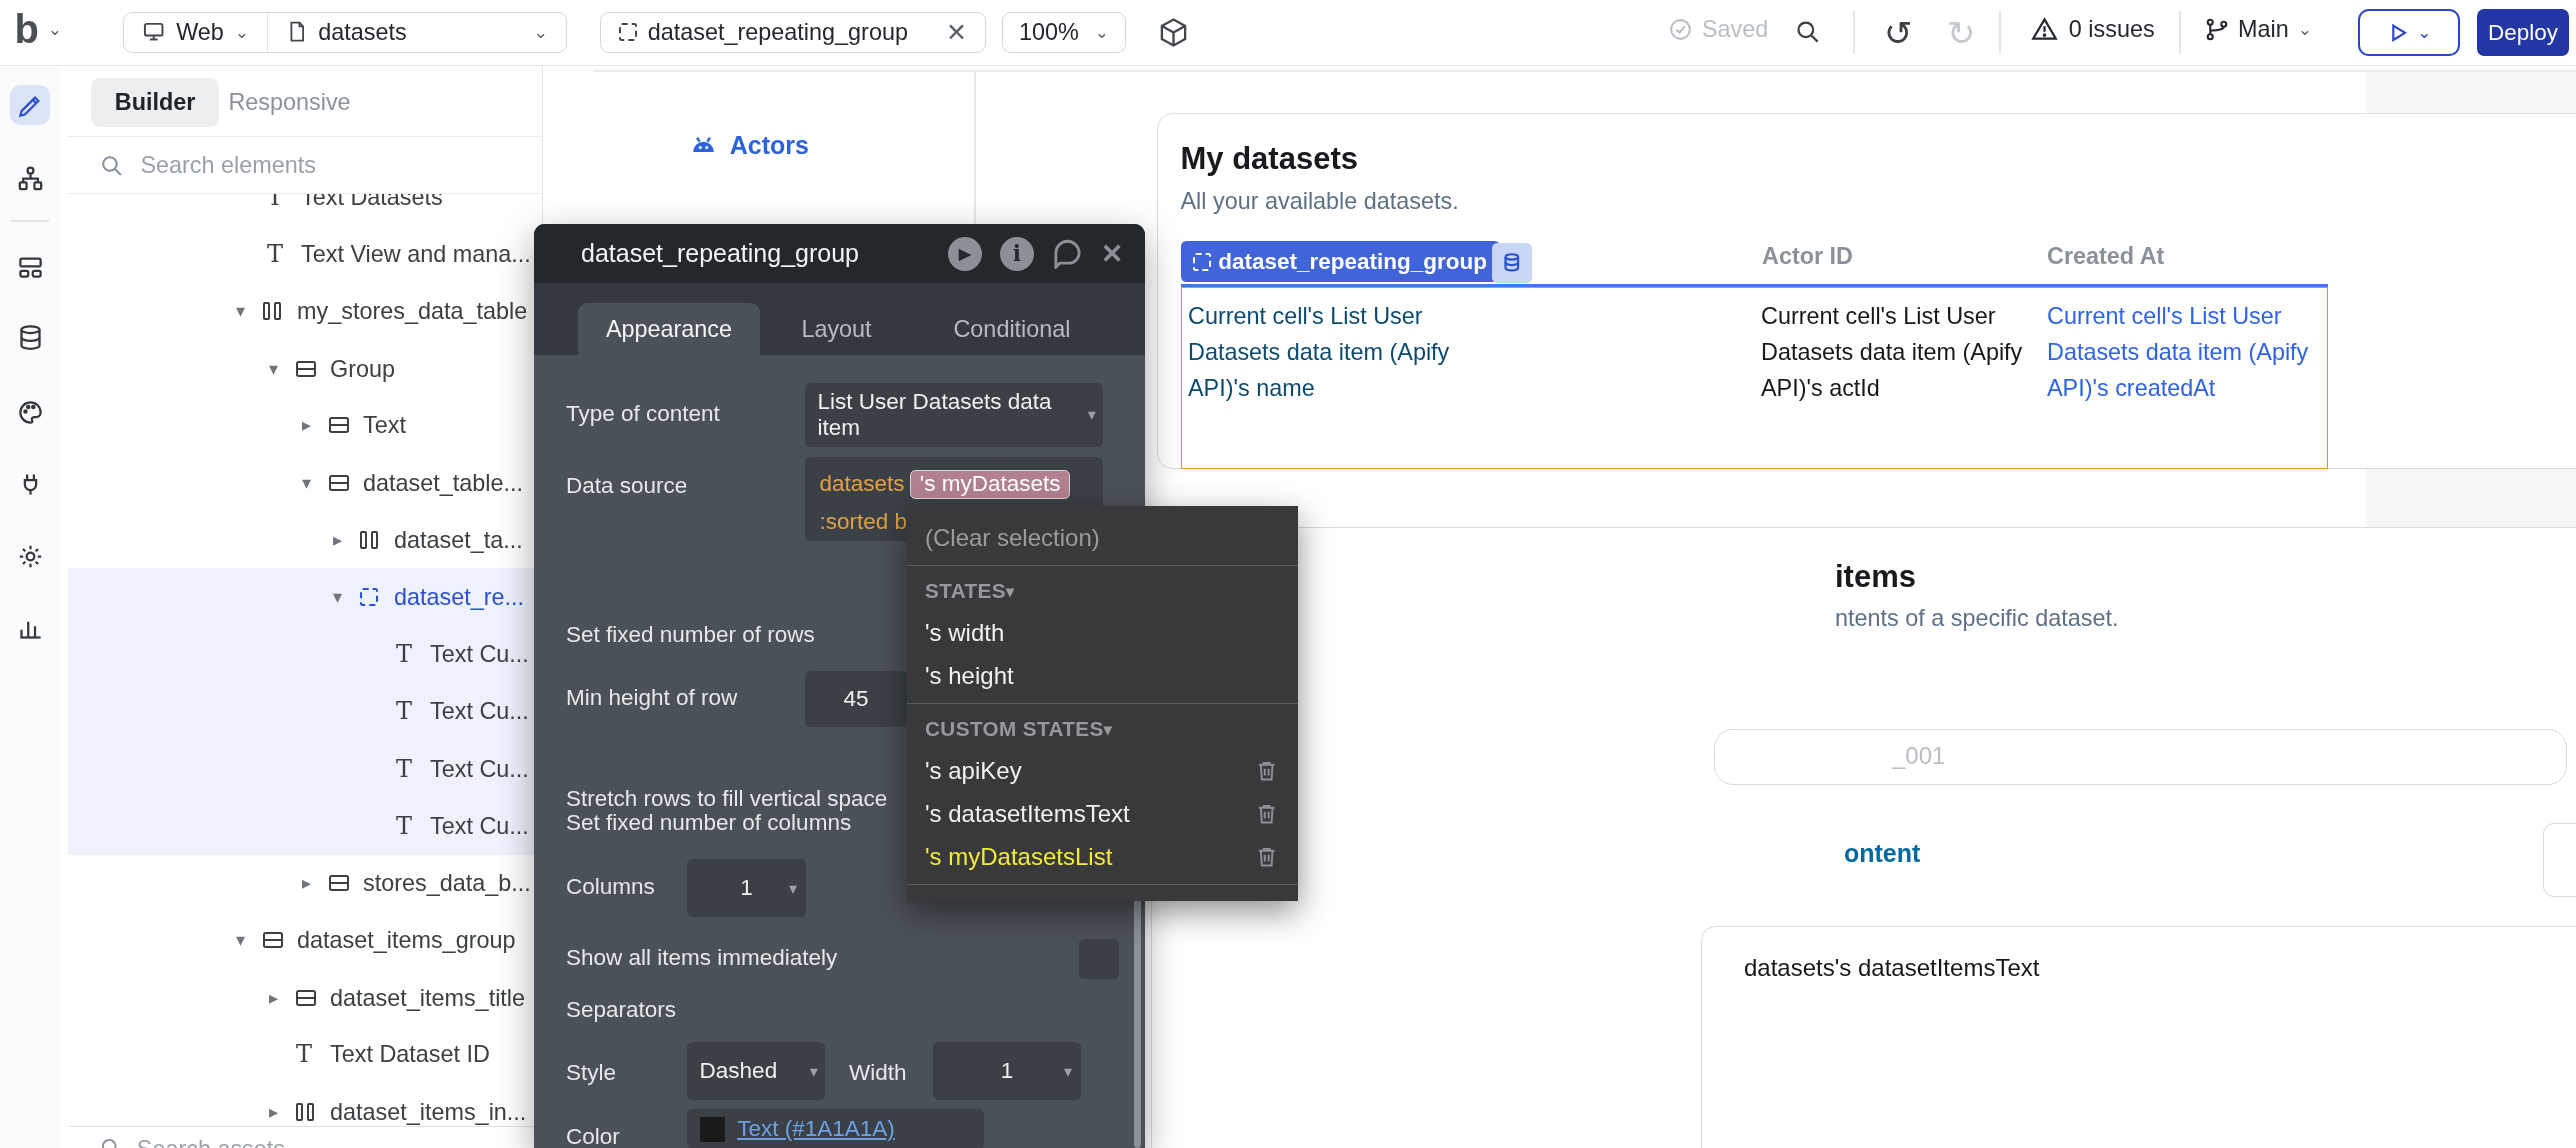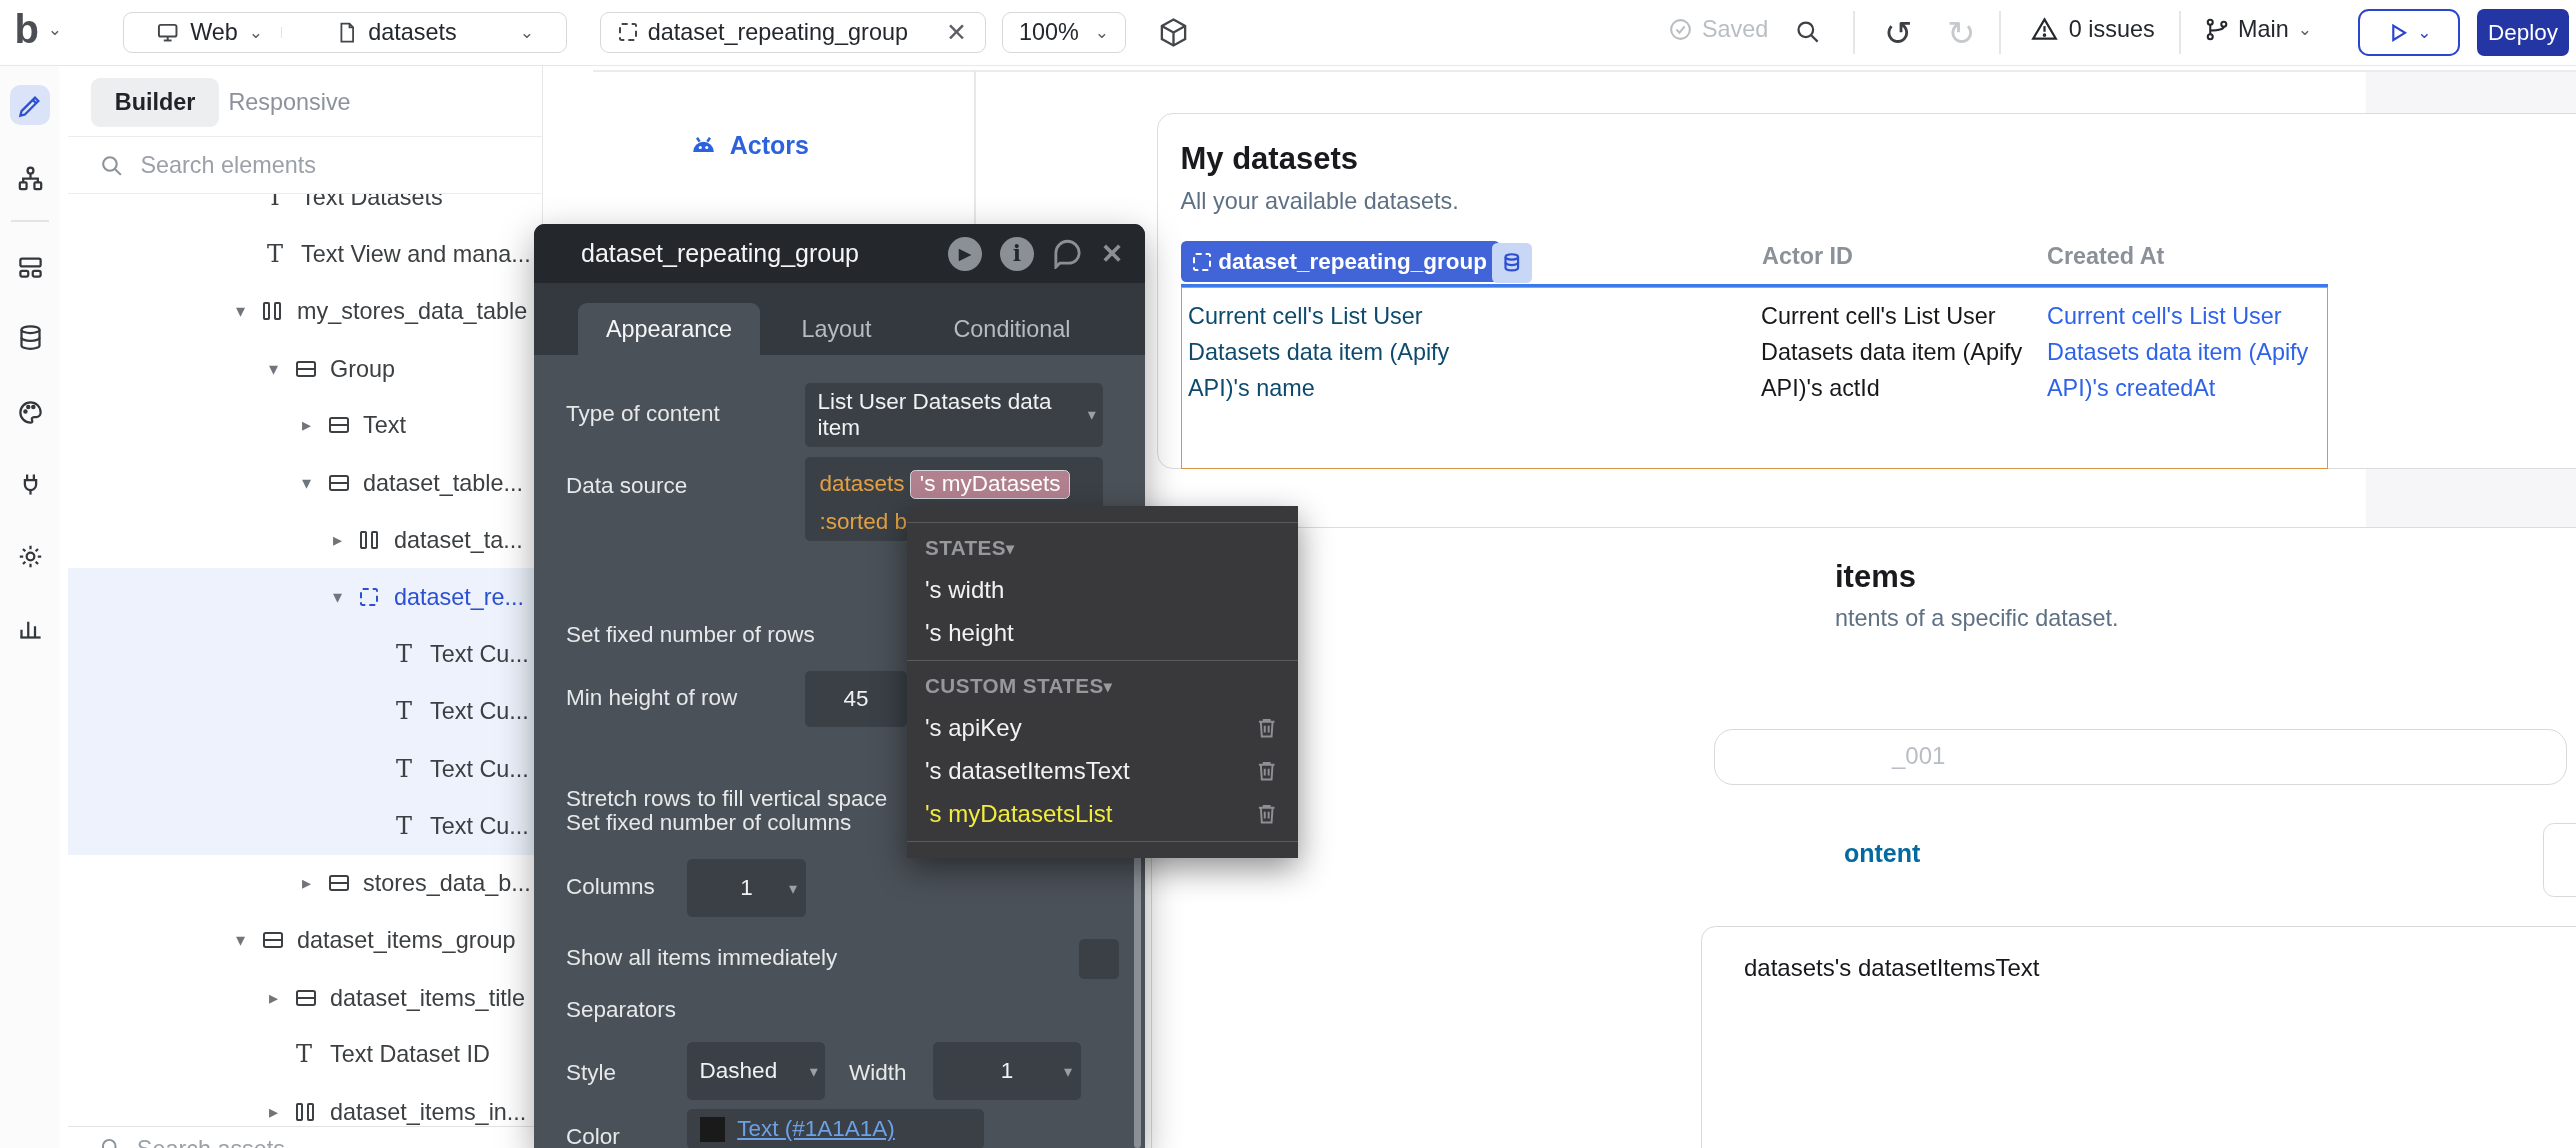--- a/index.html
+++ b/index.html
@@ -148,21 +148,21 @@
       </div>
     </div>
   </div>
 
   <div class="toolbar">
     <div class="abs" style="left:14.4px;top:7.2px;display:flex;align-items:center;gap:9px;">
       <span style="font-size:40px;font-weight:700;color:#4b4f54;">b</span>
       <span class="chev">⌄</span>
     </div>
 
-    <div class="tb-pill" style="left:123px;width:444px;padding:14px;gap:36px;">
+    <div class="tb-pill" style="left:123px;width:444px;padding:0;">
       <div style="display:flex;align-items:center;gap:10.8px;padding:0 18px;height:100%;border-right:1.8px solid #e3e3e5;">
         <svg width="23.4" height="23.4" viewBox="0 0 24 24" fill="none" stroke="#43474c" stroke-width="2">
           <rect x="3" y="4" width="18" height="12" rx="2"></rect>
             <line x1="12" y1="16" x2="12" y2="20"></line>
             <line x1="8" y1="20" x2="16" y2="20"></line>
         </svg>
         <span>Web</span>
         <span class="chev">⌄</span>
       </div>
       <div style="display:flex;align-items:center;gap:10.8px;padding:0 18px;height:100%;flex:1;">
@@ -528,20 +528,21 @@
     <div class="p-label" style="top:900px;">Color</div>
     <div class="p-input" style="left:153px;top:885px;width:297px;height:40px;padding:0 12.6px;gap:12.6px;">
       <span style="width:25px;height:25px;background:#1a1a1a;display:inline-block;"></span>
       <span style="color:#6ba1e8;text-decoration:underline;">Text (#1A1A1A)</span>
     </div>
 
     <div class="p-thumb" style="top:449px;height:475px;"></div>
   </div>
 
   <div class="dropdown">
+    <div class="dd-item dd-muted">(Clear selection)</div>
     <div class="dd-div"></div>
     <div class="dd-header">
       <span class="grow">STATES</span>
       <span style="font-size:16px;color:#9b9b9b;">▾</span>
     </div>
     <div class="dd-item">'s width</div>
     <div class="dd-item">'s height</div>
     <div class="dd-div"></div>
     <div class="dd-header">
       <span class="grow">CUSTOM STATES</span>

